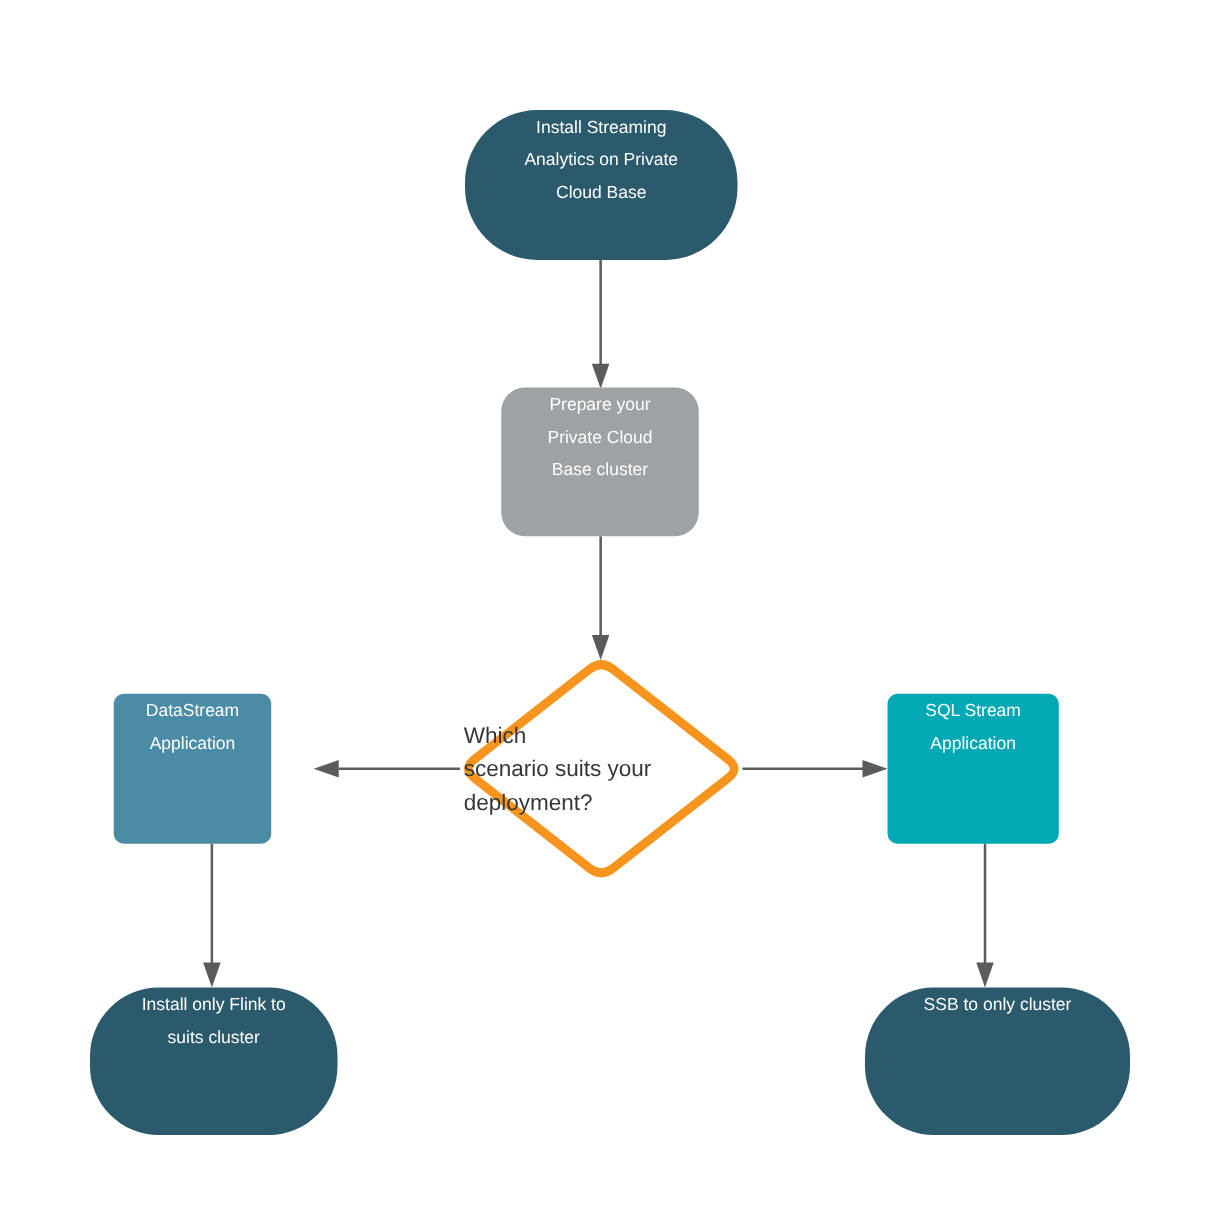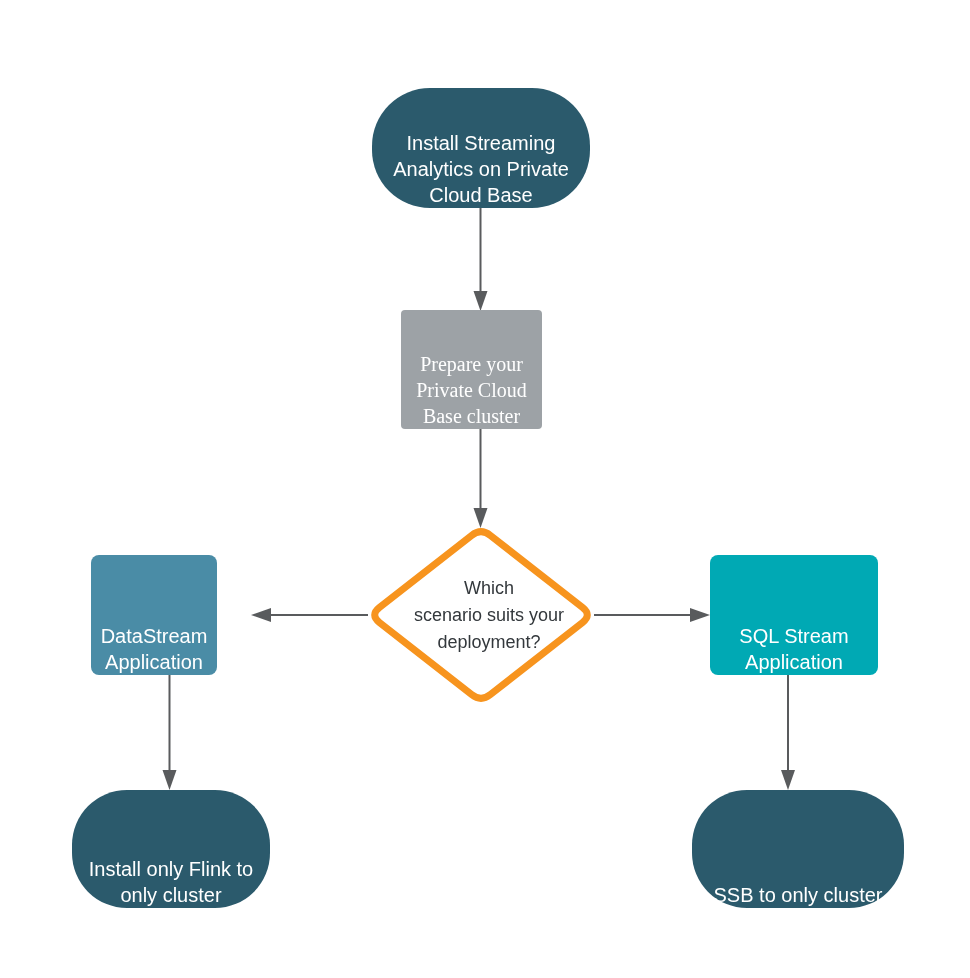--- a/index.html
+++ b/index.html
@@ -31,64 +31,63 @@
   }
   .diamond-shape {
     fill: #ffffff;
     stroke: var(--orange, #f7941e);
     stroke-width: 7;
     stroke-linejoin: round;
   }
   .node {
     position: absolute;
     display: flex;
-    align-items: flex-end;
+    align-items: flex-start;
     justify-content: center;
     text-align: center;
     color: var(--node-text, #ffffff);
-    font-size: 20px;
+    font-size: 14px;
     line-height: 26px;
     font-weight: 400;
   }
   .node span { display: block; }
   .node.start {
     left: 372px; top: 88px; width: 218px; height: 120px;
     background: var(--dark-teal, #2b5a6c);
     border-radius: 58px;
   }
   .node.prepare {
-    left: 401px; top: 310px; width: 141px; height: 119px;
+    left: 401px; top: 310px; width: 158px; height: 119px;
     background: var(--gray, #9da2a6);
-    border-radius: 4px;
-    font-family: Liberation Serif, serif;
+    border-radius: 19px;
   }
   .node.datastream {
     left: 91px; top: 555px; width: 126px; height: 120px;
     background: var(--steel-blue, #4a8ca6);
     border-radius: 8px;
   }
   .node.sqlstream {
-    left: 710px; top: 555px; width: 168px; height: 120px;
+    left: 710px; top: 555px; width: 137px; height: 120px;
     background: var(--teal, #00a9b4);
     border-radius: 8px;
   }
   .node.flink {
     left: 72px; top: 790px; width: 198px; height: 118px;
     background: var(--dark-teal, #2b5a6c);
     border-radius: 55px;
   }
   .node.flinkssb {
     left: 692px; top: 790px; width: 212px; height: 118px;
     background: var(--dark-teal, #2b5a6c);
     border-radius: 55px;
   }
   .decision-label {
     position: absolute;
-    left: 389px; top: 575px; width: 200px;
-    text-align: center;
+    left: 371px; top: 575px; width: 200px;
+    text-align: left;
     color: var(--decision-text, #33383c);
     font-size: 18px;
     line-height: 27px;
   }
   .decision-label span { display: block; }
 </style>
 </head>
 <body>
 
 <div class="canvas">
@@ -160,21 +159,21 @@
   <div class="node sqlstream">
     <div>
       <span>SQL Stream</span>
       <span>Application</span>
     </div>
   </div>
 
   <div class="node flink">
     <div>
       <span>Install only Flink to</span>
-      <span>only cluster</span>
+      <span>suits cluster</span>
     </div>
   </div>
 
   <div class="node flinkssb">
     <div>
       <span>SSB to only cluster</span>
     </div>
   </div>
 
 </div>

